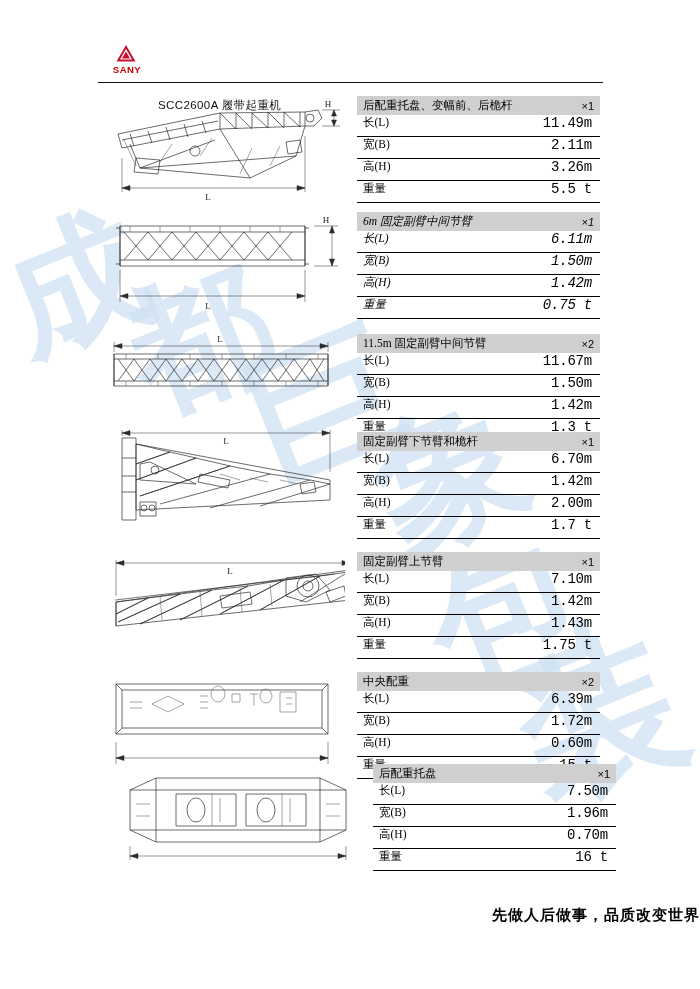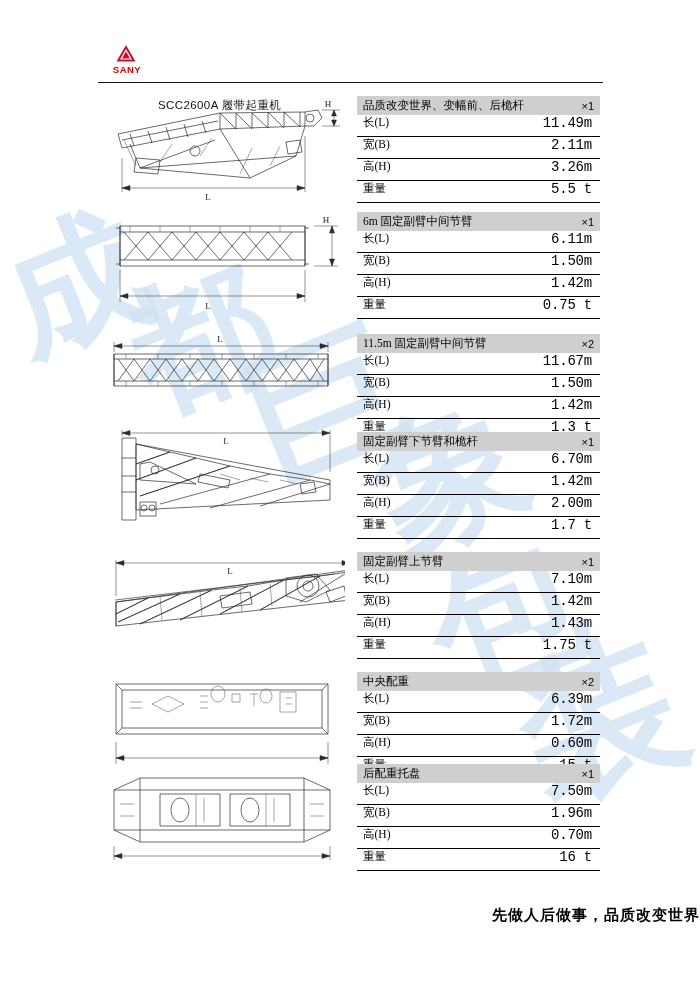--- a/index.html
+++ b/index.html
@@ -202,21 +202,21 @@
         <path d="M234 14 L234 30"></path>
         <path d="M234 14 l-2.5 6 l5 0 z" fill="#2b2b2b"></path>
         <path d="M234 30 l-2.5 -6 l5 0 z" fill="#2b2b2b"></path>
       </g>
       <text class="txt-dim" x="108" y="104" text-anchor="middle">L</text>
       <text class="txt-dim" x="228" y="11" text-anchor="middle">H</text>
     </svg>
   </div>
   <div class="spec" style="top:0;">
     <div class="spec-head">
-      <span>品质改变世界、变幅前、后桅杆</span>
+      <span>后配重托盘、变幅前、后桅杆</span>
       <span class="qty">×1</span>
     </div>
     <div class="spec-row">
       <span class="lbl">长(L)</span>
       <span class="val">11.49m</span>
     </div>
     <div class="spec-row">
       <span class="lbl">宽(B)</span>
       <span class="val">2.11m</span>
     </div>
@@ -252,21 +252,21 @@
         <path d="M205 84 l-8 -2.5 l0 5 z" fill="#2b2b2b"></path>
         <path d="M214 14 L238 14 M214 54 L238 54"></path>
         <path d="M232 14 L232 54"></path>
         <path d="M232 14 l-2.5 7 l5 0 z" fill="#2b2b2b"></path>
         <path d="M232 54 l-2.5 -7 l5 0 z" fill="#2b2b2b"></path>
       </g>
       <text class="txt-dim" x="108" y="97" text-anchor="middle">L</text>
       <text class="txt-dim" x="226" y="11" text-anchor="middle">H</text>
     </svg>
   </div>
-  <div class="spec" style="top:0;">
+  <div class="spec" style="top:0;font-style:italic;">
     <div class="spec-head">
       <span>6m 固定副臂中间节臂</span>
       <span class="qty">×1</span>
     </div>
     <div class="spec-row">
       <span class="lbl">长(L)</span>
       <span class="val">6.11m</span>
     </div>
     <div class="spec-row">
       <span class="lbl">宽(B)</span>
@@ -478,21 +478,21 @@
       <span class="lbl">高(H)</span>
       <span class="val">0.60m</span>
     </div>
     <div class="spec-row">
       <span class="lbl">重量</span>
       <span class="val">15 t</span>
     </div>
   </div>
 </div>
 
-<div class="row" style="top:764px; left:0; width:640px; height:112px;">
+<div class="row" style="top:764px; left:16px; width:640px; height:112px;">
   <div class="drawing" style="top:0;">
     <svg width="245" height="100" viewBox="0 0 245 100">
       <g class="ln">
         <path d="M14 26 L40 14 L204 14 L230 26 L230 66 L204 78 L40 78 L14 66 Z"></path>
         <path d="M14 26 L230 26 M14 66 L230 66"></path>
         <path d="M40 14 L40 78 M204 14 L204 78"></path>
         <path d="M60 30 L120 30 L120 62 L60 62 Z"></path>
         <path d="M130 30 L190 30 L190 62 L130 62 Z"></path>
         <path d="M80 46 m -9 0 a 9 12 0 1 0 18 0 a 9 12 0 1 0 -18 0"></path>
         <path d="M150 46 m -9 0 a 9 12 0 1 0 18 0 a 9 12 0 1 0 -18 0"></path>

